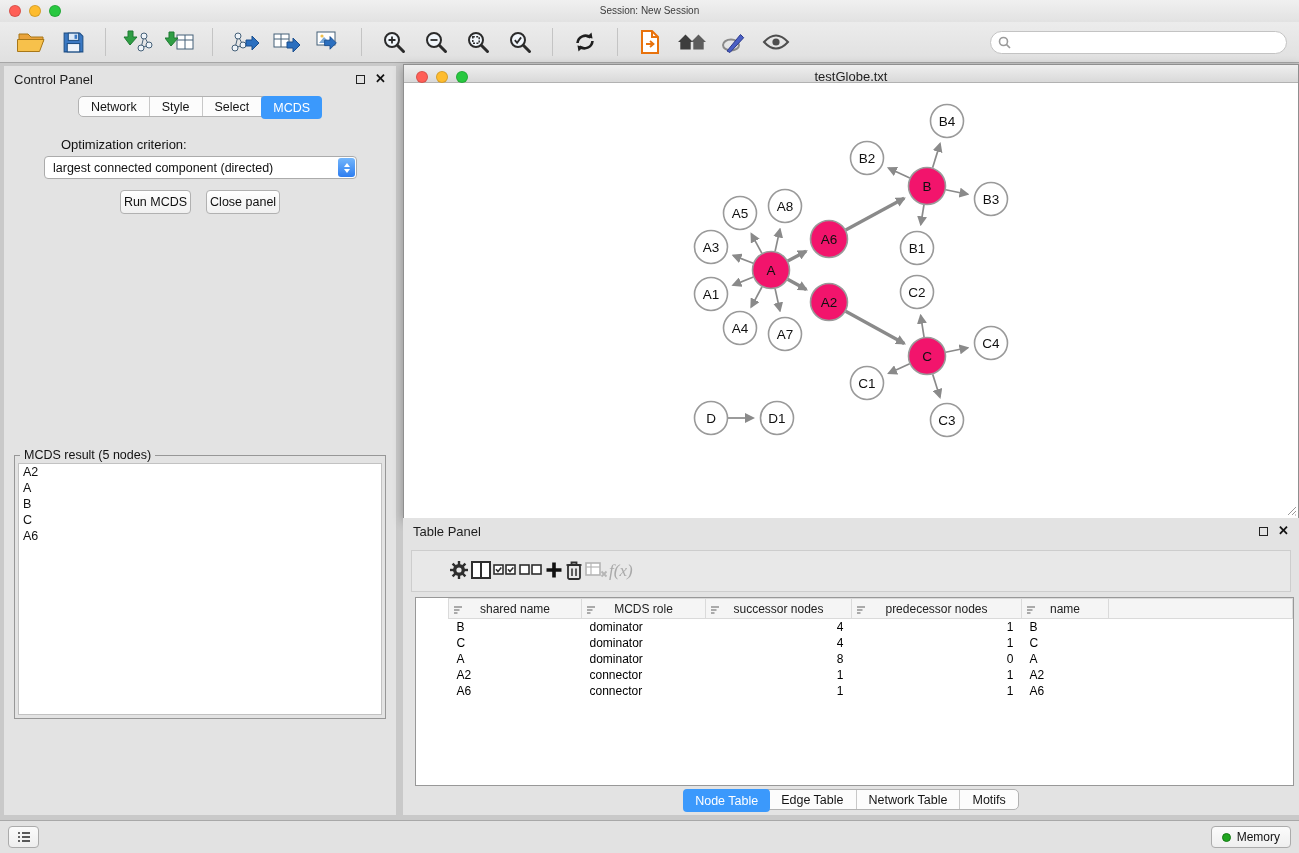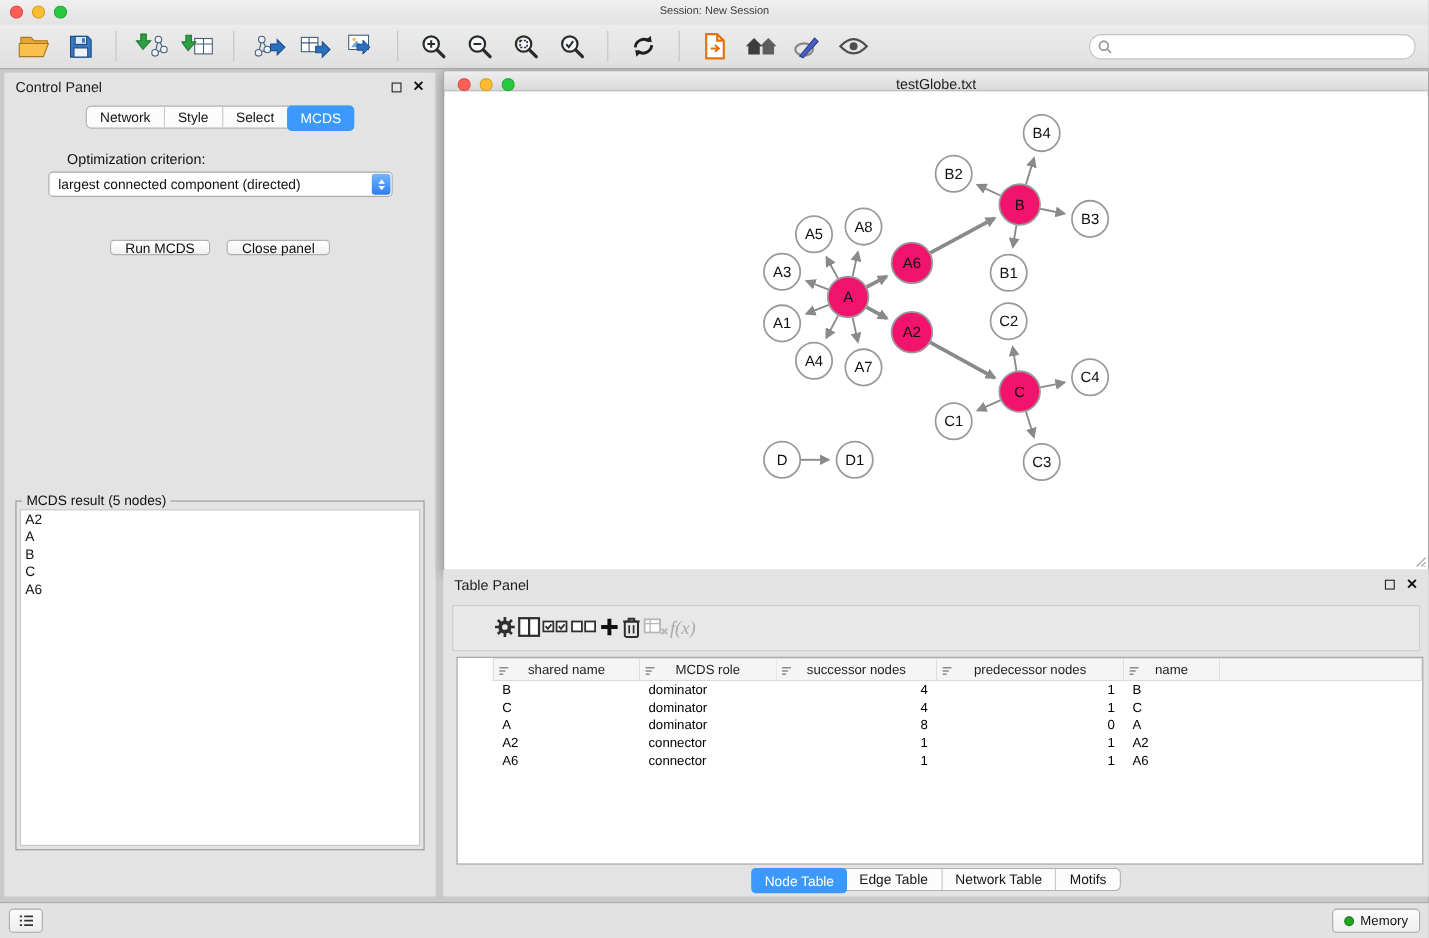--- a/index.html
+++ b/index.html
@@ -43,23 +43,23 @@
   #control-panel { left:4px; top:66px; width:392px; height:749px; }
   .cp-tabs-row { position:absolute; top:30px; left:0; right:0; display:flex; justify-content:center; }
   .opt-label { position:absolute; top:71px; left:57px; font-size:13px; }
   .dropdown { position:absolute; top:90px; left:40px; width:313px; height:23px; background:#fff;
     border:1px solid #ababab; border-radius:4px; display:flex; align-items:center; padding-left:8px; font-size:12.5px; }
   .stepper { margin-left:auto; margin-right:1px; width:17px; height:19px; border-radius:3px;
     background:linear-gradient(#74b6fb,#2d7df0); display:flex; flex-direction:column; align-items:center; justify-content:center; gap:2px; }
   .tri-up { width:0; height:0; border-left:3.5px solid transparent; border-right:3.5px solid transparent; border-bottom:4.5px solid #fff; }
   .tri-dn { width:0; height:0; border-left:3.5px solid transparent; border-right:3.5px solid transparent; border-top:4.5px solid #fff; }
   .btn-row { position:absolute; top:124px; left:0; right:0; display:flex; justify-content:center; gap:15px; }
-  .mac-btn { height:14px; padding:0 13px; font-size:12.5px; color:#111; border:1px solid #b1b1b1; border-radius:4px;
-    background:linear-gradient(#ffffff,#f0f0f0); font-family:"Liberation Sans",sans-serif;margin-top:28px; }
-  .result-box { position:absolute; top:389px; left:10px; right:10px; height:318px; border:1px solid #979797; }
+  .mac-btn { height:24px; padding:0 3px; font-size:12.5px; color:#111; border:1px solid #b1b1b1; border-radius:4px;
+    background:linear-gradient(#ffffff,#f0f0f0); font-family:"Liberation Sans",sans-serif; }
+  .result-box { position:absolute; top:389px; left:10px; right:10px; height:264px; border:1px solid #979797; }
   .result-title { position:absolute; top:-8px; left:5px; background:#e3e3e3; padding:0 4px; font-size:12.5px; }
   .result-list { position:absolute; left:3px; right:3px; top:7px; bottom:3px; background:#fff; border:1px solid #c2c2c2; overflow:hidden; }
   .result-item { font-size:12.5px; line-height:16px; padding:0 4px; }
 
   
   #net-window { position:absolute; left:403px; top:64px; width:896px; height:454px;
     border:1px solid #8f8f8f; box-shadow:0 3px 10px rgba(0,0,0,.3); background:#fff; }
   .net-titlebar { height:18px; background:linear-gradient(#efefef,#d9d9d9); border-bottom:1px solid #b2b2b2; position:relative; }
   .net-lights { position:absolute; left:12px; top:6px; display:flex; gap:8px; }
   .net-title { text-align:center; line-height:23px; font-size:13px; color:#1e1e1e; }

